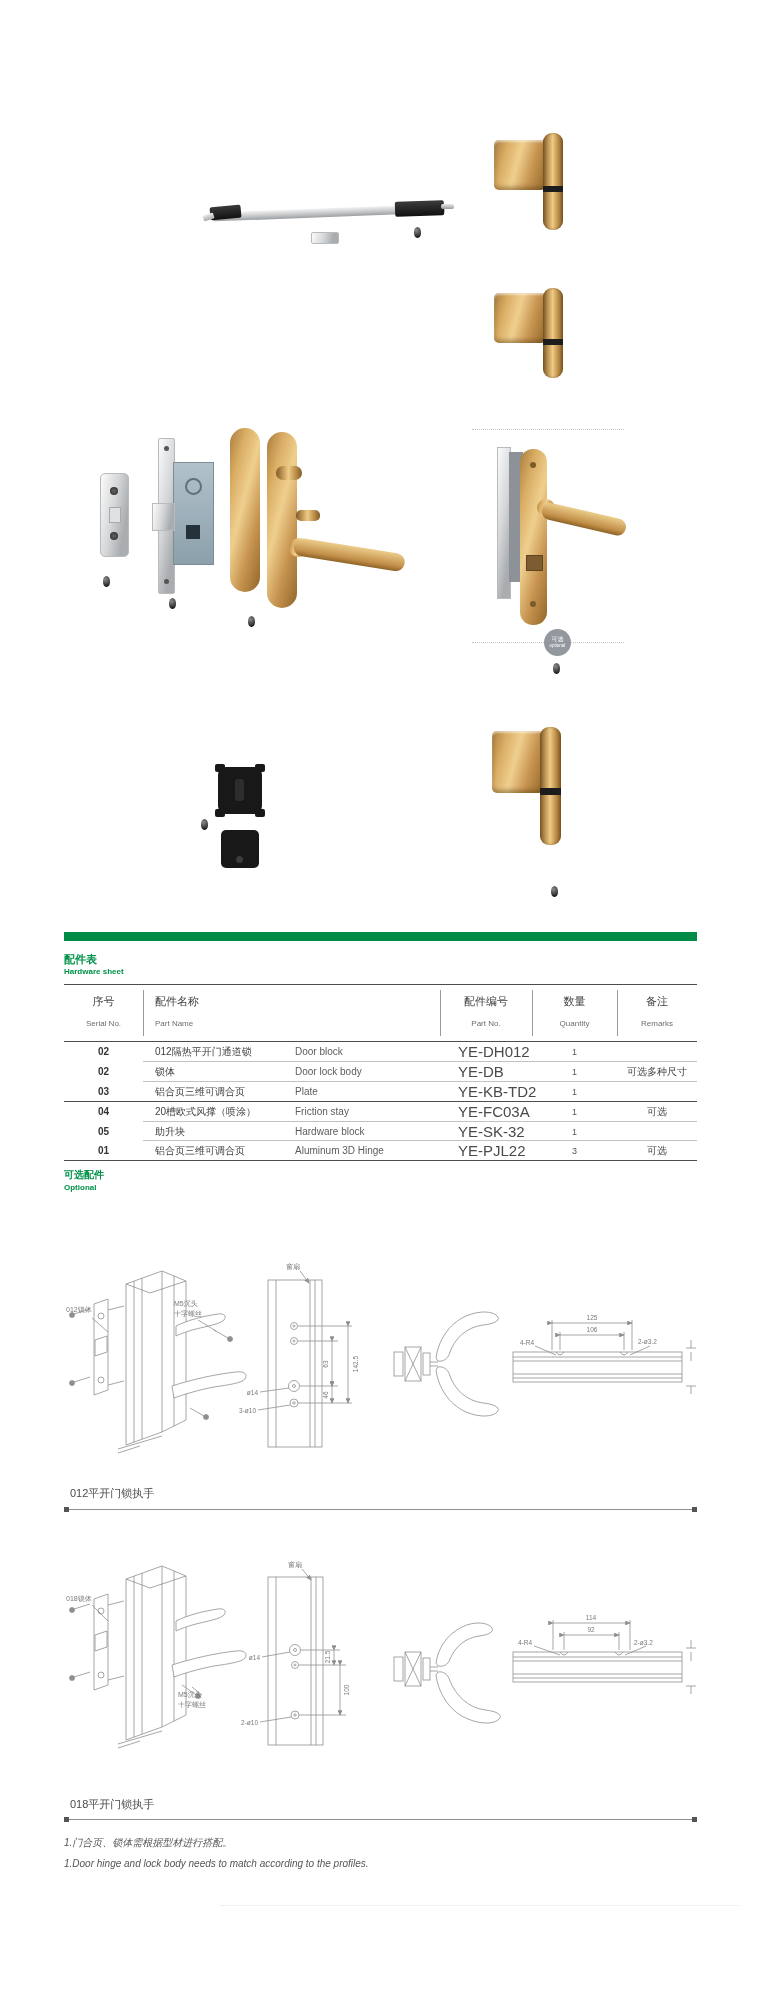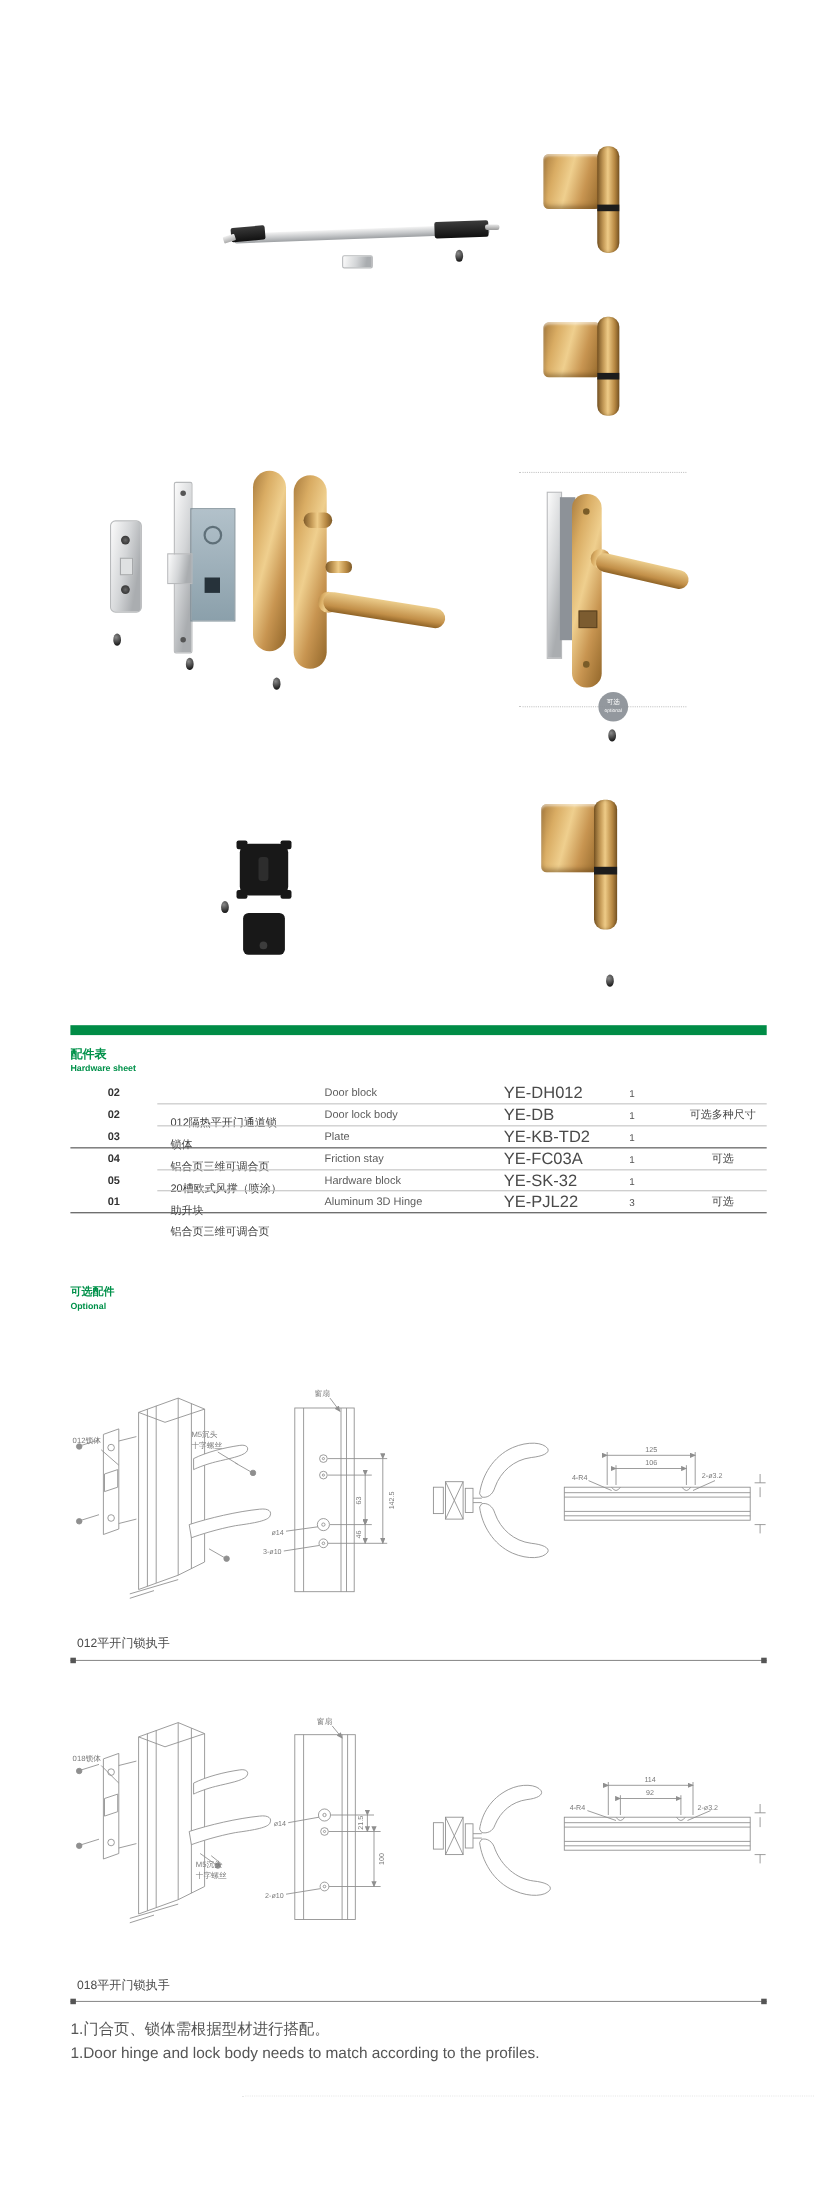--- a/index.html
+++ b/index.html
@@ -12,21 +12,21 @@
   .gsub{color:#00914A;font-size:8px;line-height:9px;font-weight:bold;}
   
   .tbl{position:absolute;left:64px;top:984px;width:633px;}
   .tbl-header{position:relative;height:56px;border-top:1px solid #4d4d4d;border-bottom:1px solid #4d4d4d;}
   .hz{position:absolute;top:9px;font-size:11px;color:#3d3d3d;}
   .he{position:absolute;top:34px;font-size:8px;color:#6e6e6e;}
   .vsep{position:absolute;top:5px;bottom:5px;width:1px;background:#9a9a9a;}
   .tbl-row{position:relative;height:20px;font-size:10px;}
   .cell{position:absolute;top:4px;line-height:12px;white-space:nowrap;}
   .c-no{left:0;width:79px;text-align:center;font-weight:bold;color:#333;}
-  .c-zh{left:91px;color:#3f3f3f;margin-top:28px;}
+  .c-zh{left:91px;color:#3f3f3f;}
   .c-en{left:231px;color:#5c5c5c;}
   .c-pn{left:394px;color:#4a4a4a;font-size:15px;}
   .c-qty{left:468px;width:85px;text-align:center;color:#555;font-size:9px;}
   .c-rm{left:553px;width:80px;text-align:center;color:#3f3f3f;}
   .sep{position:absolute;left:79px;right:0;bottom:0;border-bottom:1px solid #c2c2c2;}
   .sep-full{position:absolute;left:0;right:0;bottom:0;border-bottom:1px solid #4d4d4d;}
   
   .gold{background:linear-gradient(105deg,#a97c3e 0%,#d9ac63 22%,#efcf8e 45%,#c89551 70%,#916629 100%);}
   .goldbar{background:linear-gradient(90deg,#7e5a28,#caa05c 30%,#eecb87 48%,#b98a44 78%,#7e5a28);}
   .silver{background:linear-gradient(100deg,#fbfbfb,#d4d6d8 45%,#aaadb0 80%);border:1px solid #b8babc;}
@@ -42,21 +42,21 @@
   .wm .l1{font-size:6px;line-height:7px;}
   .wm .l2{font-size:4.5px;line-height:6px;}
   
   .drw{position:absolute;}
   .drw text{font-family:"Liberation Sans","DejaVu Sans",sans-serif;}
   .lb{font-size:7px;fill:#7a7a7a;}
   .dim{font-size:6.5px;fill:#7a7a7a;}
   .seclabel{position:absolute;font-size:11px;color:#4a4a4a;}
   .secline{position:absolute;left:64px;width:633px;height:1px;background:#8f8f8f;}
   .sq{position:absolute;width:5px;height:5px;background:#555;}
-  .note{position:absolute;left:64px;font-size:14px;color:#555;}
+  .note{position:absolute;left:64px;font-size:10px;color:#555;font-style:italic;}
 </style>
 </head>
 <body>
 
 <div id="page">
 
   <div class="abs" style="left:200px;top:195px;width:260px;height:60px;">
     <div class="abs" style="left:13px;top:13px;width:232px;height:9px;border-radius:2px;transform:rotate(-2.2deg);background:linear-gradient(#f4f4f4,#c6c8ca 55%,#9da0a3);"></div>
     <div class="abs" style="left:10px;top:11px;width:31px;height:13px;background:linear-gradient(#3a3a3a,#111);border-radius:2px;transform:rotate(-5deg);"></div>
     <div class="abs" style="left:3px;top:19px;width:11px;height:6px;background:linear-gradient(#eee,#aaa);transform:rotate(-18deg);border-radius:1px;"></div>
@@ -143,20 +143,36 @@
     <div class="h-barrel goldbar" style="left:48px;top:0;width:21px;height:118px;"></div>
     <div class="h-band" style="left:48px;top:61px;width:21px;height:7px;"></div>
   </div>
   <div class="screw" style="left:551px;top:886px;"></div>
 
   <div class="abs greenbar" style="left:64px;top:932px;width:633px;height:9px;"></div>
   <div class="abs gtitle" style="left:64px;top:953px;">配件表</div>
   <div class="abs gsub" style="left:64px;top:967px;">Hardware sheet</div>
 
   <div class="tbl">
+    <div class="tbl-header">
+      <div class="hz" style="left:0;width:79px;text-align:center;">序号</div>
+      <div class="he" style="left:0;width:79px;text-align:center;">Serial No.</div>
+      <div class="hz" style="left:91px;">配件名称</div>
+      <div class="he" style="left:91px;">Part Name</div>
+      <div class="hz" style="left:376px;width:92px;text-align:center;">配件编号</div>
+      <div class="he" style="left:376px;width:92px;text-align:center;">Part No.</div>
+      <div class="hz" style="left:468px;width:85px;text-align:center;">数量</div>
+      <div class="he" style="left:468px;width:85px;text-align:center;">Quantity</div>
+      <div class="hz" style="left:553px;width:80px;text-align:center;">备注</div>
+      <div class="he" style="left:553px;width:80px;text-align:center;">Remarks</div>
+      <div class="vsep" style="left:79px;"></div>
+      <div class="vsep" style="left:376px;"></div>
+      <div class="vsep" style="left:468px;"></div>
+      <div class="vsep" style="left:553px;"></div>
+    </div>
 
     <div class="tbl-row">
       <div class="cell c-no">02</div>
       <div class="cell c-zh">012隔热平开门通道锁</div>
       <div class="cell c-en">Door block</div>
       <div class="cell c-pn">YE-DH012</div>
       <div class="cell c-qty">1</div>
       <div class="cell c-rm"></div>
       <div class="sep"></div>
     </div>

